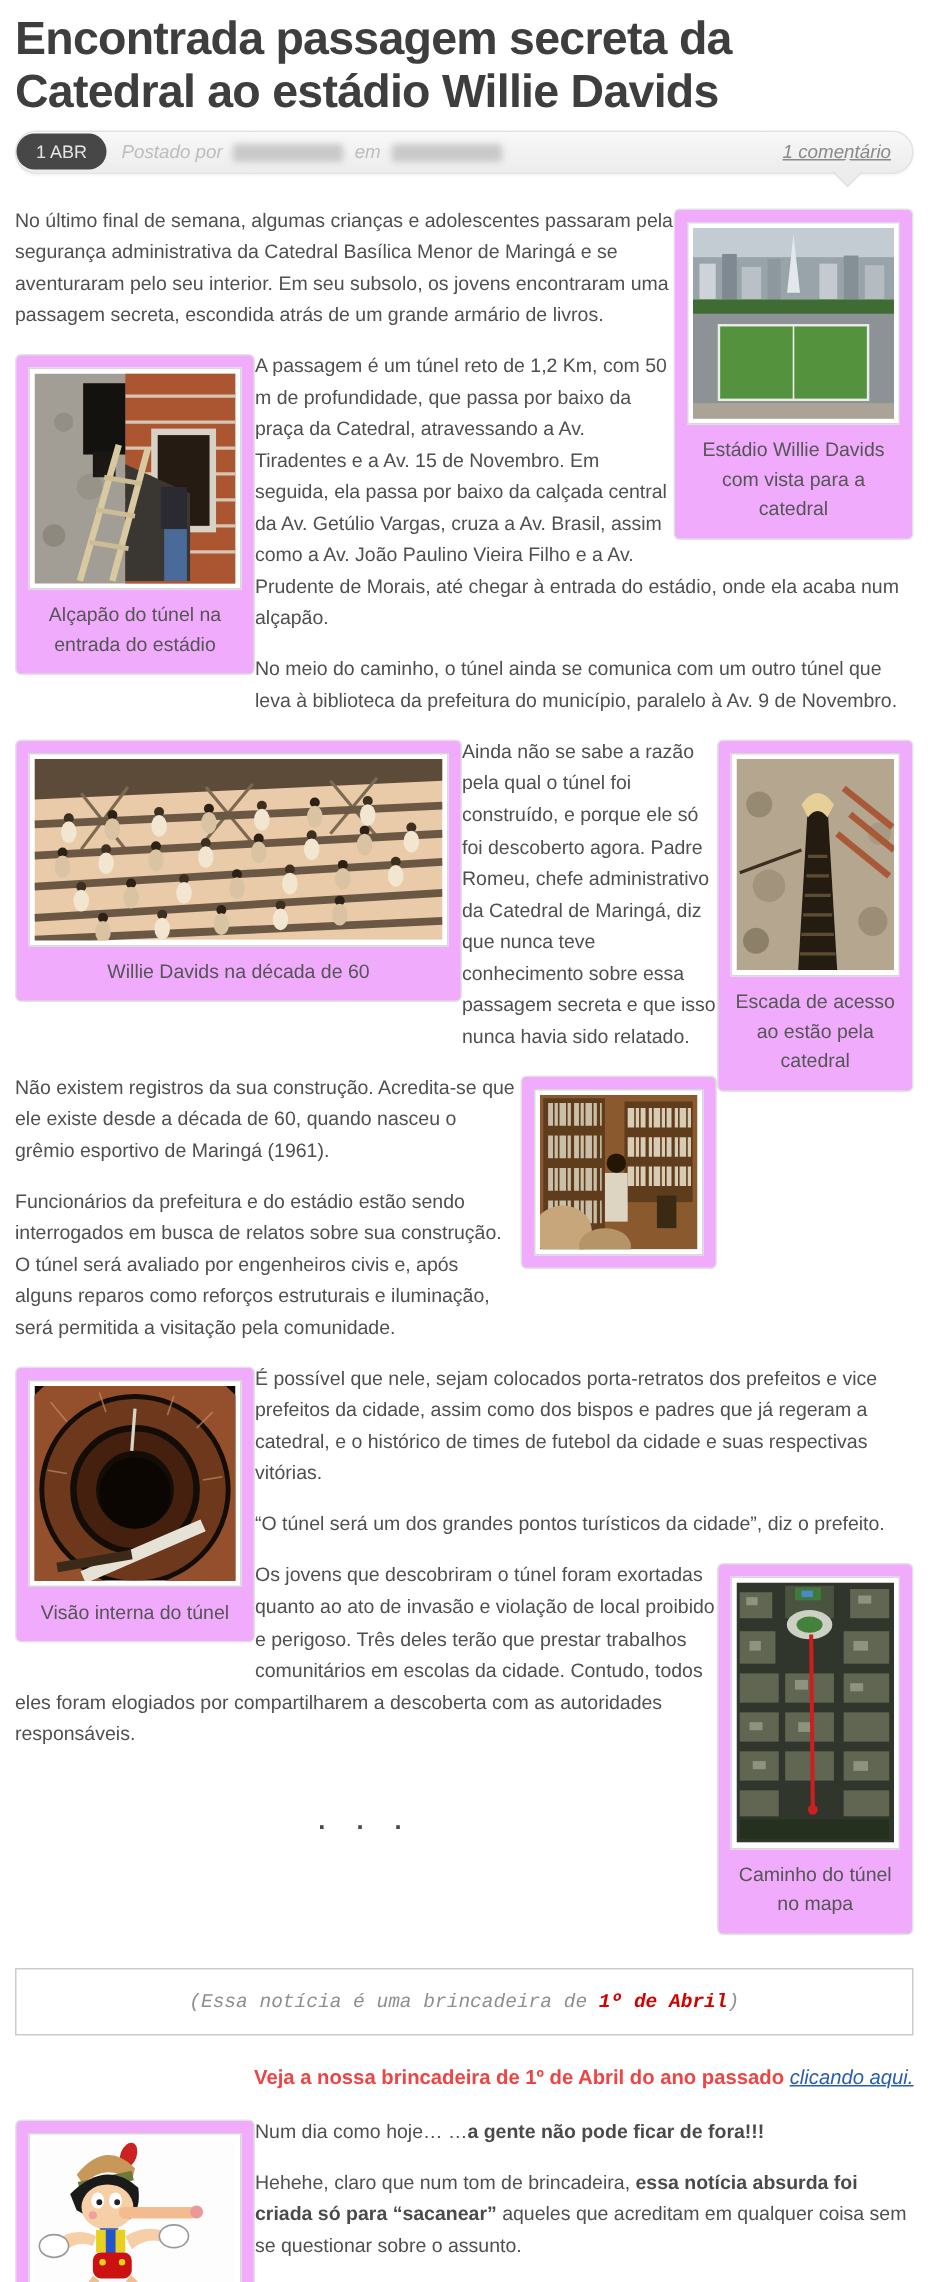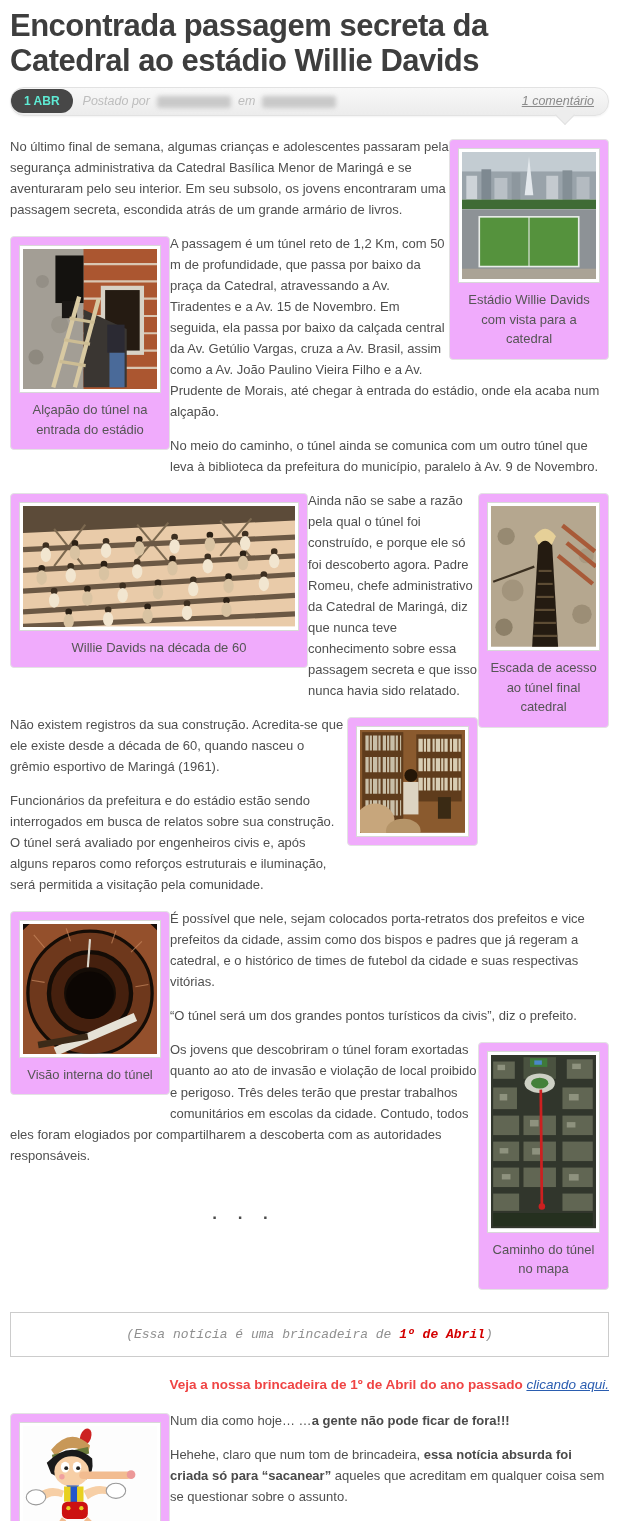--- a/index.html
+++ b/index.html
@@ -4,21 +4,21 @@
 <style>
   html,body{margin:0;padding:0;background:#fff;}
   body{width:619px;font-family:"Liberation Sans",sans-serif;color:#4f4f4f;}
   .page{width:619px;min-height:1521px;position:relative;overflow:hidden;}
 
   h1.title{font-size:31px;line-height:1.14;font-weight:bold;color:#3e3e3e;margin:8px 10px 8px 10px;letter-spacing:-0.5px;}
 
   
   .meta{position:relative;margin:0 10px 20px 10px;height:27px;border:1px solid #e2e2e2;border-radius:14px;
         background:linear-gradient(#f8f8f8,#ececec);display:flex;align-items:center;box-shadow:0 1px 2px rgba(0,0,0,.05);}
-  .date-badge{background:#474747;color:#5eead4;font-weight:bold;font-size:12px;padding:6px 13px;border-radius:14px;line-height:1;}
+  .date-badge{background:#474747;color:#e5e5e5;font-weight:normal;font-size:12px;padding:6px 13px;border-radius:14px;line-height:1;}
   .posted{color:#bdbdbd;font-style:italic;font-size:12.5px;margin-left:10px;display:flex;align-items:flex-end;gap:7px;flex:1;}
   .redact{display:inline-block;width:74px;height:12px;border-radius:3px;background:#c9c9c9;filter:blur(2px);}
   .comments{color:#8a8a8a;font-style:italic;font-size:12.5px;text-decoration:underline;margin-right:14px;}
   .tail{position:absolute;right:36px;bottom:-7px;width:13px;height:13px;background:#ededed;border-right:1px solid #e2e2e2;border-bottom:1px solid #e2e2e2;transform:rotate(45deg);}
 
   .article{padding:0 10px;font-size:13px;line-height:1.62;}
   .article p{margin:0 0 13px 0;}
   b,strong{color:#4a4a4a;}
 
   
@@ -151,21 +151,21 @@
               <line x1="40" y1="108" x2="60" y2="108"></line>
               <line x1="41" y1="96" x2="59" y2="96"></line>
             <line x1="42" y1="84" x2="58" y2="84"></line>
               <line x1="43" y1="72" x2="57" y2="72"></line>
               <line x1="44" y1="60" x2="56" y2="60"></line>
           </g>
           <path d="M40 28 Q50 14 60 28 L56 36 Q50 28 44 36 Z" fill="#e6d098"></path>
           <line x1="2" y1="70" x2="40" y2="56" stroke="#3a2f20" stroke-width="2"></line>
         </svg>
       </div>
-      <figcaption>Escada de acesso ao túnel final catedral</figcaption>
+      <figcaption>Escada de acesso ao estão pela catedral</figcaption>
     </figure>
 
     <figure class="card fl w280">
       <div class="photo">
         <svg viewBox="0 0 262 116" xmlns="http://www.w3.org/2000/svg">
           <defs>
             <g id="pp1">
                 <circle cx="0" cy="-6" r="3.2" fill="#3d2f20"></circle>
                 <ellipse cx="0" cy="3" rx="5" ry="7" fill="#f2e6d0"></ellipse>
               </g>
@@ -273,21 +273,21 @@
           </g>
           <line x1="30" y1="118" x2="104" y2="86" stroke="#e6e2d6" stroke-width="8"></line>
           <line x1="14" y1="112" x2="60" y2="104" stroke="#3c2a18" stroke-width="6"></line>
           <line x1="60" y1="40" x2="62" y2="14" stroke="#d9d4c8" stroke-width="2"></line>
         </svg>
       </div>
       <figcaption>Visão interna do túnel</figcaption>
     </figure>
 
     <p>É possível que nele, sejam colocados porta-retratos dos prefeitos e vice prefeitos da cidade, assim como dos bispos e padres que já regeram a catedral, e o histórico de times de futebol da cidade e suas respectivas vitórias.</p>
-    <p>“O túnel será um dos grandes pontos turísticos da civis”, diz o prefeito.</p>
+    <p>“O túnel será um dos grandes pontos turísticos da cidade”, diz o prefeito.</p>
 
     <figure class="card fr w113">
       <div class="photo">
         <svg viewBox="0 0 97 160" xmlns="http://www.w3.org/2000/svg">
           <rect width="97" height="160" fill="#31362c"></rect>
           <g fill="#616653">
             <rect x="2" y="6" width="20" height="16"></rect>
               <rect x="70" y="4" width="24" height="18"></rect>
             <rect x="2" y="30" width="22" height="20"></rect>
               <rect x="66" y="30" width="28" height="20"></rect>

